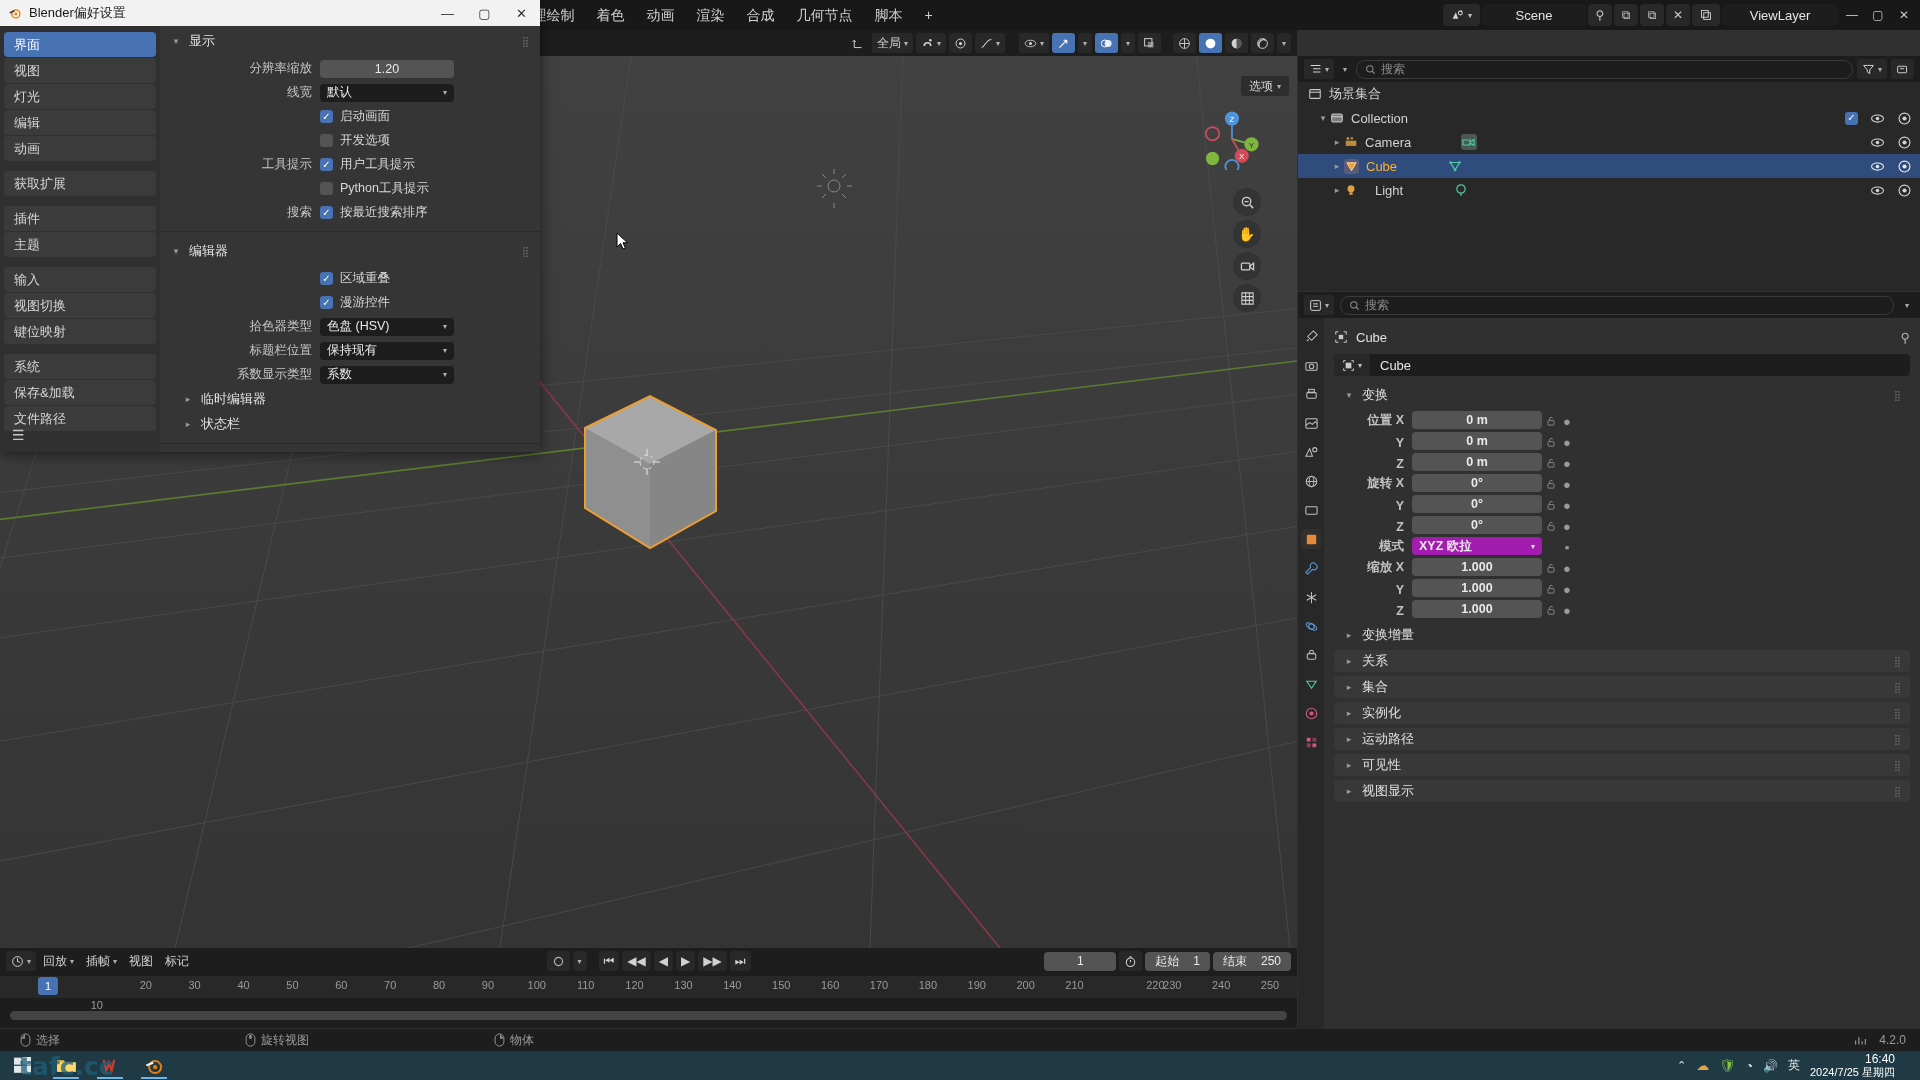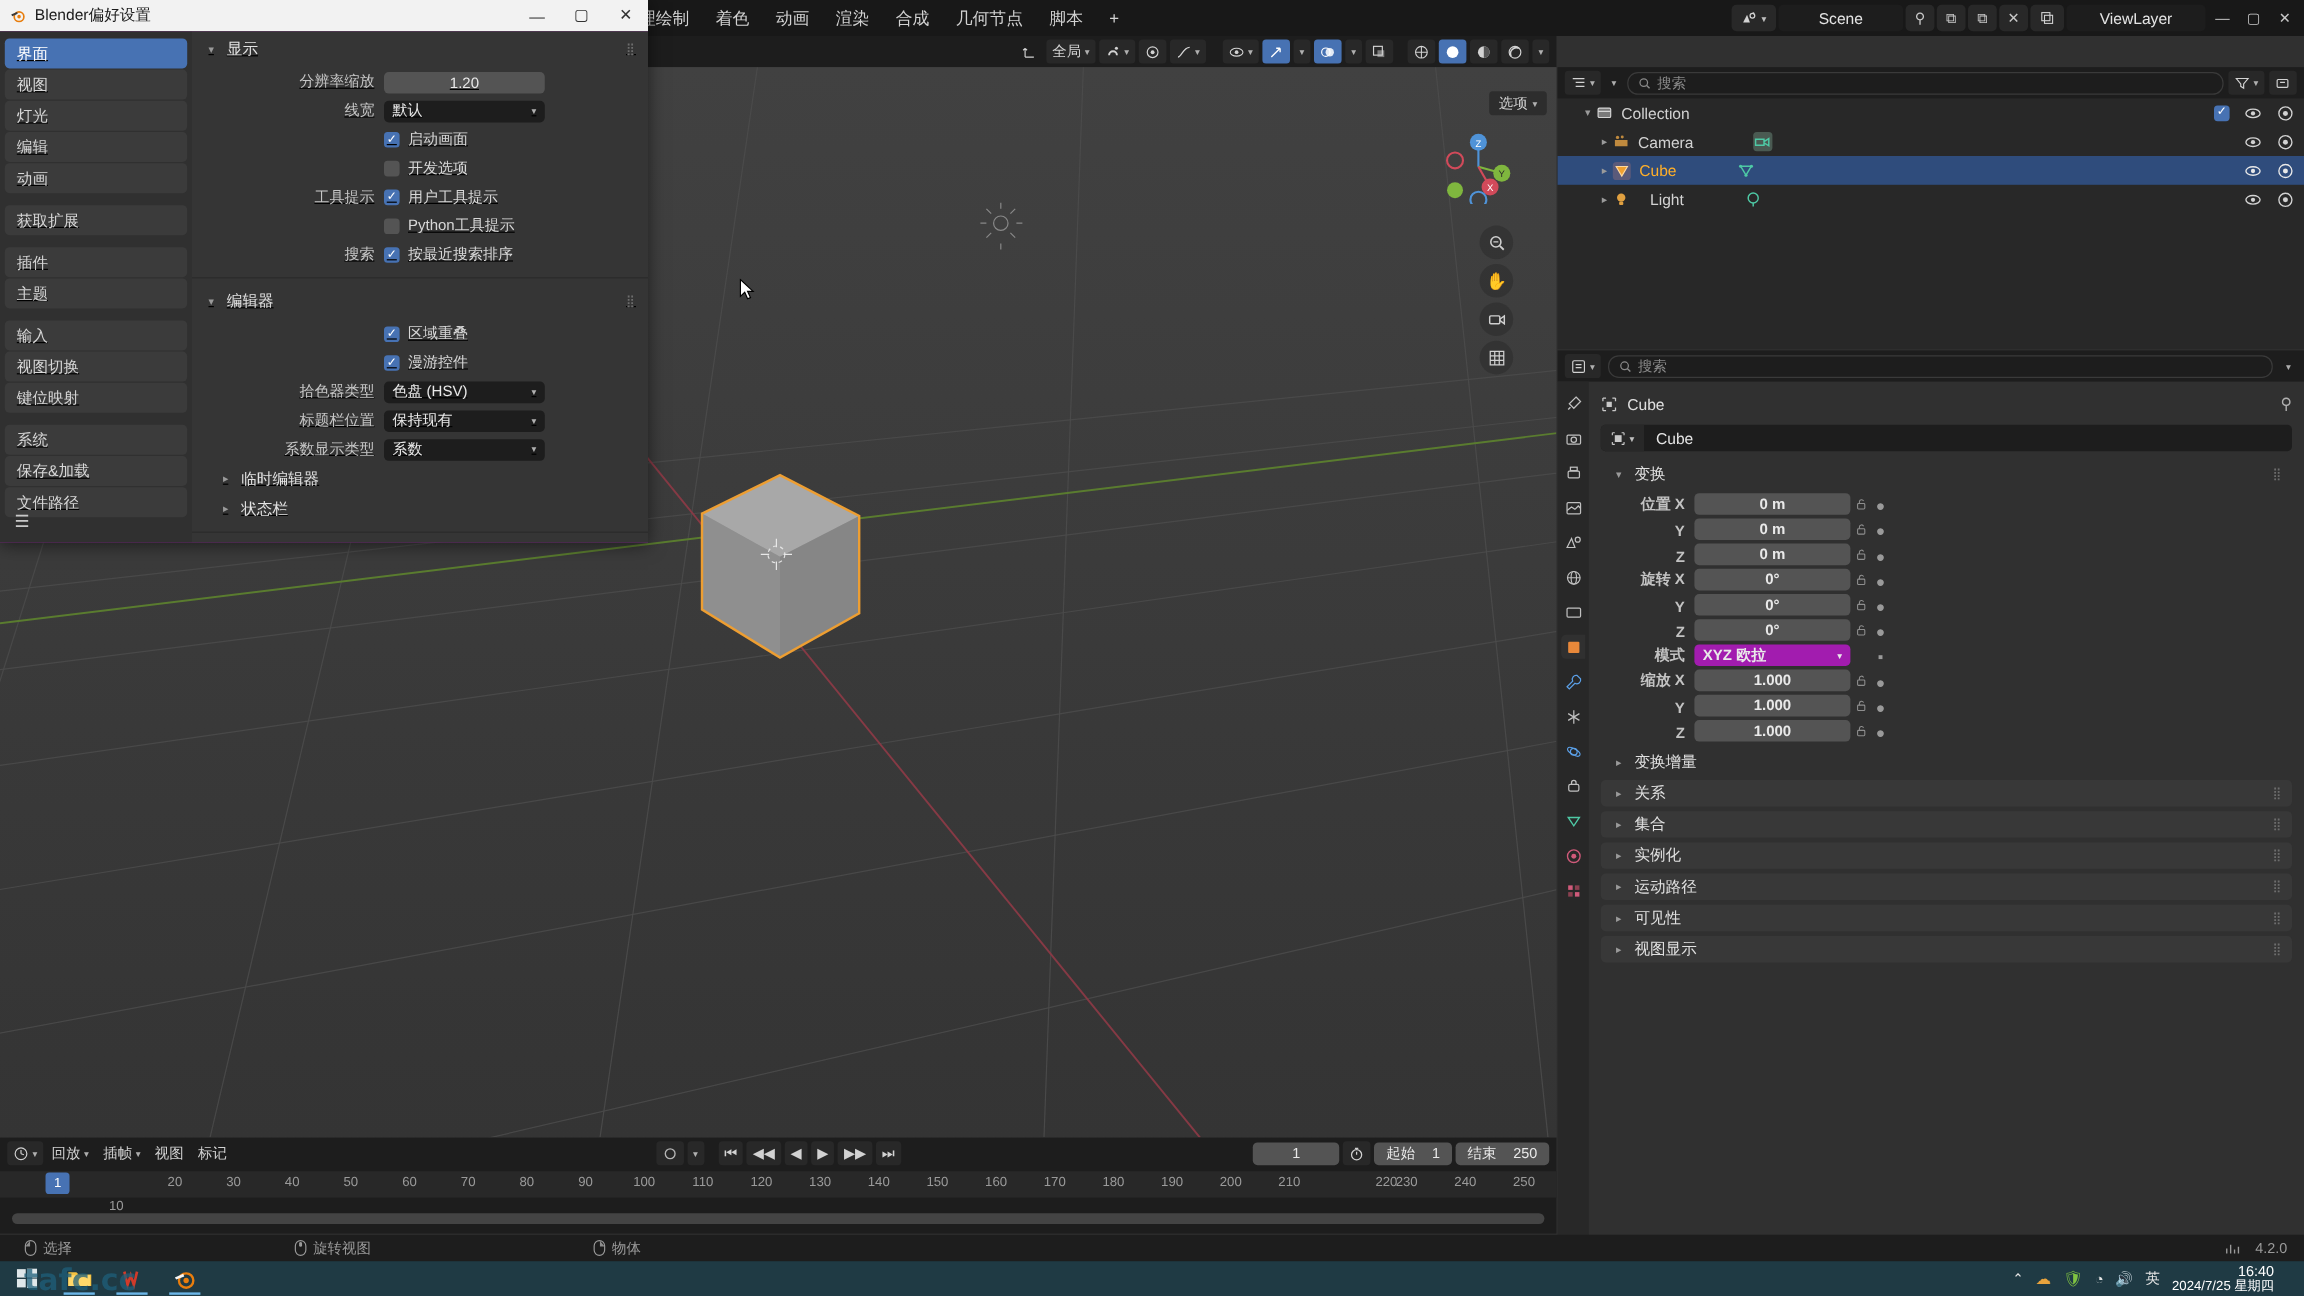--- a/index.html
+++ b/index.html
@@ -111,21 +111,21 @@
     font-weight:bold; opacity:.75; font-family:"DejaVu Sans",sans-serif; }
 
   
   .prefwin { position:absolute; left:0; top:0; width:540px; height:452px; background:#a21caf;
     box-shadow:0 2px 14px #0008; }
   .pref-title { height:26px; background:#f2f2f2; display:flex; align-items:center; padding-left:8px;
     color:#1a1a1a; font-size:13px; gap:7px; }
   .pref-winbtns { margin-left:auto; display:flex; height:26px; }
   .pref-winbtn { width:37px; height:26px; display:flex; align-items:center; justify-content:center;
     color:#333; font-size:13px; }
-  .pref-body { position:absolute; left:0; top:26px; right:0; bottom:0; display:flex;text-decoration:underline; }
+  .pref-body { position:absolute; left:0; top:26px; right:0; bottom:0; display:flex; }
   .pref-nav { width:160px; background:#303030; padding:6px 4px 0 4px; }
   .navitem { height:25px; background:#3b3b3b; border-radius:4px; display:flex; align-items:center;
     padding-left:10px; color:#d6d6d6; font-size:13px; margin-bottom:1px; }
   .navitem.active { background:#4772b3; color:#fff; }
   .navgap { height:9px; }
   .pref-main { flex:1; background:#353535; position:relative; overflow:hidden; }
   .sect { margin:0 0 0 0; }
   .sect-head { height:22px; display:flex; align-items:center; gap:7px; color:#e3e3e3; font-size:13px;
     padding-left:10px; }
   .sect-head .dots3 { margin-left:auto; margin-right:10px; color:#6d6d6d; font-size:10px; letter-spacing:1px; }
@@ -517,20 +517,28 @@
             <span class="caret">▾</span>
         </div>
         <div class="hbtn">
           <svg width="13" height="13" viewBox="0 0 16 16">
               <rect x="2" y="4" width="11" height="8" rx="1" fill="none" stroke="#d2d2d2" stroke-width="1.2"></rect>
               <path d="M5 7h5" stroke="#d2d2d2" stroke-width="1.2"></path>
             </svg>
         </div>
       </div>
 
+      <div class="ol-row">
+        <span style="width:4px"></span>
+        <svg width="14" height="14" viewBox="0 0 16 16">
+            <rect x="2" y="3" width="12" height="10" rx="1" fill="none" stroke="#c8c8c8" stroke-width="1.2"></rect>
+            <path d="M2 6h12" stroke="#c8c8c8" stroke-width="1.2"></path>
+          </svg>
+        <span style="margin-left:7px">场景集合</span>
+      </div>
 
       <div class="ol-row">
         <span style="width:12px"></span>
         <span class="disc">▾</span>
         <svg width="14" height="14" viewBox="0 0 16 16">
             <rect x="2" y="3.5" width="12" height="9" rx="1.2" fill="#7a7a7a" stroke="#d5d5d5" stroke-width="1.1"></rect>
             <path d="M2 6.6h12" stroke="#d5d5d5" stroke-width="1.1"></path>
           </svg>
         <span class="ol-name" style="margin-left:7px">Collection</span>
         <span class="ol-right">

